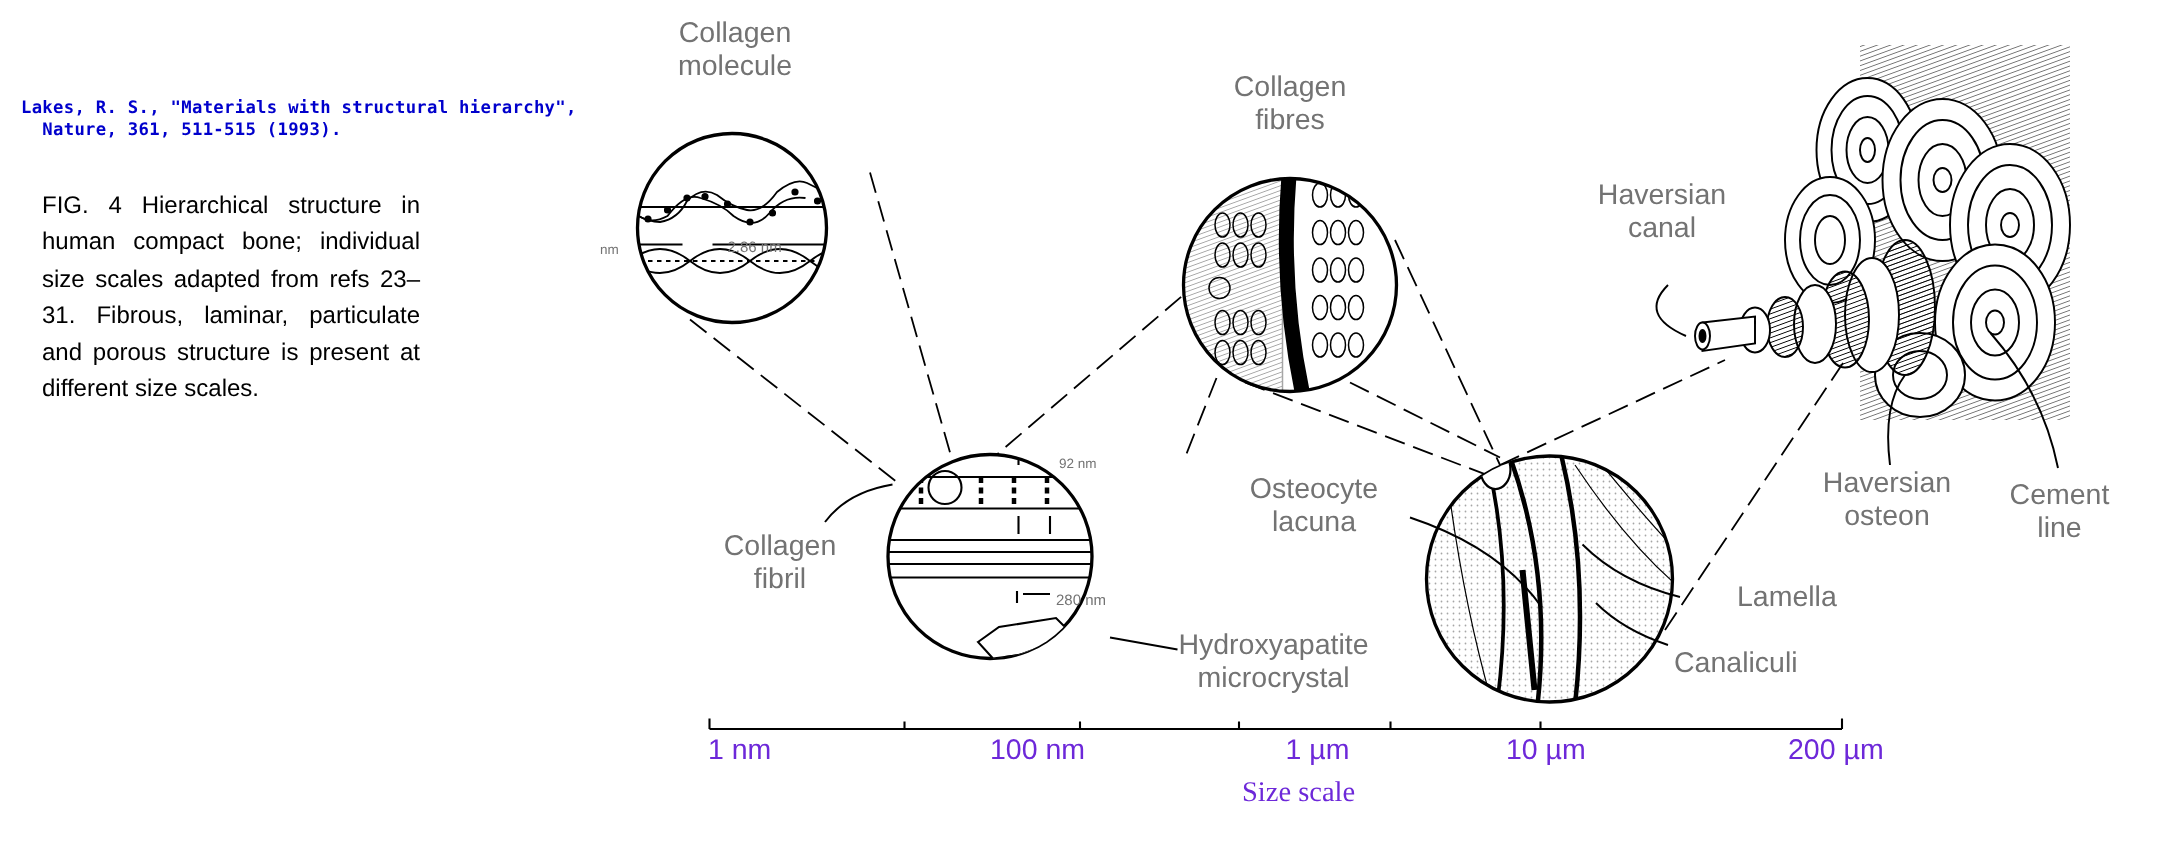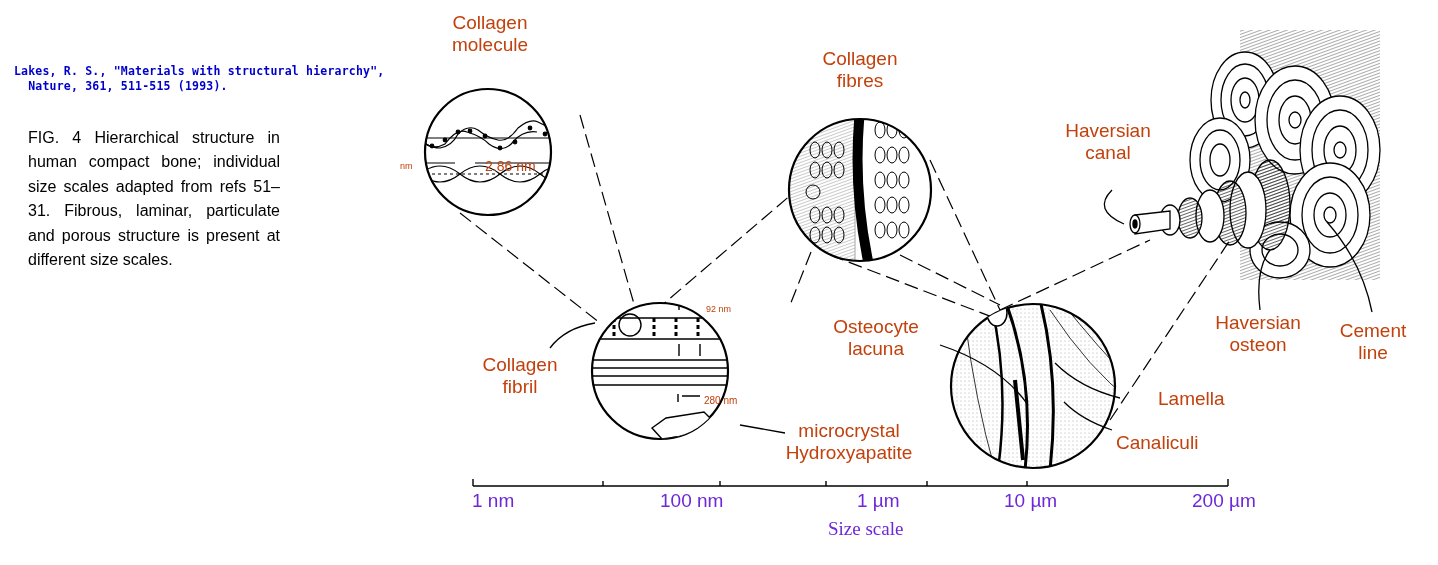--- a/index.html
+++ b/index.html
@@ -1,29 +1,29 @@
 <!DOCTYPE html>
 <html><head>
 <meta charset="utf-8">
 <style>
   html, body { margin:0; padding:0; background:#ffffff; }
   body { width:1438px; height:565px; position:relative; overflow:hidden; font-family:"Liberation Sans", sans-serif; color:#000; }
   .citation { position:absolute; left:14px; top:64px; font-family:"DejaVu Sans Mono", monospace; font-size:11.5px; line-height:15px; color:#0000cc; white-space:pre; font-weight:bold; letter-spacing:0.2px; }
   .caption { position:absolute; left:28px; top:126px; width:252px; font-size:16px; line-height:24.4px; text-align:justify; color:#000; }
-  .lbl { position:absolute; font-size:19px; line-height:22px; text-align:center; color:#c2410c; white-space:nowrap; }
+  .lbl { position:absolute; font-size:19px; line-height:22px; text-align:center; color:#737373; white-space:nowrap; }
   svg.fig { position:absolute; left:0; top:0; }
   .scale-lbl { position:absolute; font-size:19px; color:#6d28d9; white-space:nowrap; }
 </style>
 </head>
 <body>
 
 <div class="citation"><span>Lakes, R. S., "Materials with structural hierarchy",</span>
 <span>  Nature, 361, 511-515 (1993).</span></div>
 
-<div class="caption">FIG. 4 Hierarchical structure in human compact bone; individual size scales adapted from refs 51–31. Fibrous, laminar, particulate and porous structure is present at different size scales.</div>
+<div class="caption">FIG. 4 Hierarchical structure in human compact bone; individual size scales adapted from refs 23–31. Fibrous, laminar, particulate and porous structure is present at different size scales.</div>
 
 <svg class="fig" width="1438" height="565" viewBox="0 0 1438 565">
   <defs>
     <clipPath id="c1">
         <circle cx="488" cy="152" r="63"></circle>
       </clipPath>
     <clipPath id="c2">
         <circle cx="660" cy="371" r="68"></circle>
       </clipPath>
     <clipPath id="c3">
@@ -229,22 +229,22 @@
 </div>
 <div class="lbl" style="left:810px; top:48px; width:100px;">
   <div>Collagen</div>
   <div>fibres</div>
 </div>
 <div class="lbl" style="left:470px; top:354px; width:100px;">
   <div>Collagen</div>
   <div>fibril</div>
 </div>
 <div class="lbl" style="left:774px; top:420px; width:150px;">
+  <div>Hydroxyapatite</div>
   <div>microcrystal</div>
-  <div>Hydroxyapatite</div>
 </div>
 <div class="lbl" style="left:826px; top:316px; width:100px;">
   <div>Osteocyte</div>
   <div>lacuna</div>
 </div>
 <div class="lbl" style="left:1158px; top:388px;">Lamella</div>
 <div class="lbl" style="left:1116px; top:432px;">Canaliculi</div>
 <div class="lbl" style="left:1058px; top:120px; width:100px;">
   <div>Haversian</div>
   <div>canal</div>
@@ -252,21 +252,21 @@
 <div class="lbl" style="left:1208px; top:312px; width:100px;">
   <div>Haversian</div>
   <div>osteon</div>
 </div>
 <div class="lbl" style="left:1338px; top:320px; width:70px;text-align:center;">
   <div>Cement</div>
   <div>line</div>
 </div>
 
 <div class="lbl" style="left:400px; top:155px; font-size:9px;">nm</div>
-<div class="lbl" style="left:485px; top:155px; font-size:14px;">2.86 nm</div>
+<div class="lbl" style="left:485px; top:155px; font-size:10px;">2.86 nm</div>
 <div class="lbl" style="left:706px; top:298px; font-size:9px;">92 nm</div>
 <div class="lbl" style="left:704px; top:390px; font-size:10px;">280 nm</div>
 
 <div class="scale-lbl" style="left:472px; top:490px;">1 nm</div>
 <div class="scale-lbl" style="left:660px; top:490px;">100 nm</div>
 <div class="scale-lbl" style="left:857px; top:490px;">1 µm</div>
 <div class="scale-lbl" style="left:1004px; top:490px;">10 µm</div>
 <div class="scale-lbl" style="left:1192px; top:490px;">200 µm</div>
 <div class="scale-lbl" style="left:828px; top:518px;font-family:Liberation Serif, serif;">Size scale</div>
 

